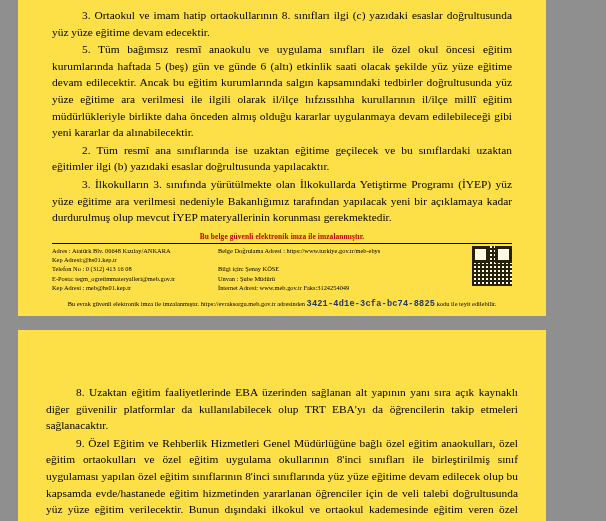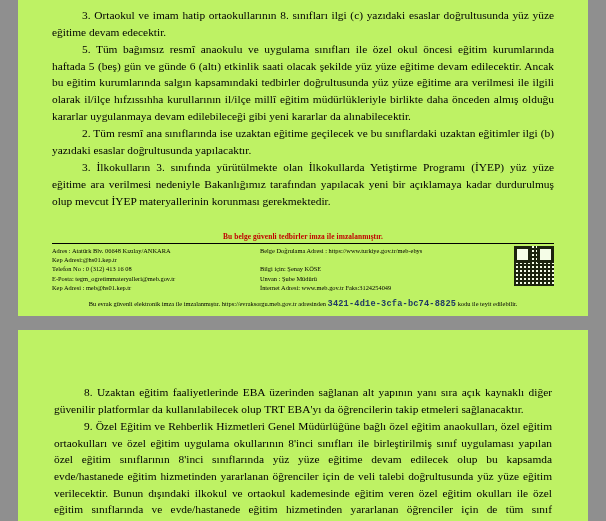--- a/index.html
+++ b/index.html
@@ -15,33 +15,33 @@
   }
   .viewport {
     position: relative;
     width: 606px;
     height: 521px;
     background: #8f8f8f;
   }
   .page {
     position: absolute;
     left: 18px;
-    width: 570px;
-    background: #bef264;
+    width: 528px;
+    background: #fde047;
     box-sizing: border-box;
   }
   .page-top {
     top: 0;
     height: 316px;
     padding: 0 34px;
   }
   .page-bottom {
     top: 330px;
     height: 191px;
-    padding: 0 36px;
+    padding: 0 28px;
   }
   p.body-par {
     font-family: "Liberation Serif", serif;
     font-size: 11.4px;
     line-height: 16.6px;
     color: #000000;
     margin: 0 0 1px 0;
     text-align: justify;
     text-indent: 30px;
     -webkit-hyphens: none;
@@ -144,21 +144,21 @@
 <div class="viewport">
 
   <div class="page page-top">
 
     <p class="body-par first-par">3. Ortaokul ve imam hatip ortaokullarının 8. sınıfları ilgi (c) yazıdaki esaslar doğrultusunda yüz yüze eğitime devam edecektir.</p>
     <p class="body-par">5. Tüm bağımsız resmî anaokulu ve uygulama sınıfları ile özel okul öncesi eğitim kurumlarında haftada 5 (beş) gün ve günde 6 (altı) etkinlik saati olacak şekilde yüz yüze eğitime devam edilecektir. Ancak bu eğitim kurumlarında salgın kapsamındaki tedbirler doğrultusunda yüz yüze eğitime ara verilmesi ile ilgili olarak il/ilçe hıfzıssıhha kurullarının il/ilçe millî eğitim müdürlükleriyle birlikte daha önceden almış olduğu kararlar uygulanmaya devam edilebileceği gibi yeni kararlar da alınabilecektir.</p>
     <p class="body-par">2. Tüm resmî ana sınıflarında ise uzaktan eğitime geçilecek ve bu sınıflardaki uzaktan eğitimler ilgi (b) yazıdaki esaslar doğrultusunda yapılacaktır.</p>
     <p class="body-par">3. İlkokulların 3. sınıfında yürütülmekte olan İlkokullarda Yetiştirme Programı (İYEP) yüz yüze eğitime ara verilmesi nedeniyle Bakanlığımız tarafından yapılacak yeni bir açıklamaya kadar durdurulmuş olup mevcut İYEP materyallerinin korunması gerekmektedir.</p>
 
     <div class="footer-wrap">
-      <div class="security-note">Bu belge güvenli tedbirler imza ile imzalanmıştır.</div>
+      <div class="security-note">Bu belge güvenli elektronik imza ile imzalanmıştır.</div>
 
       <div class="footer-cols">
         <div class="fcol left">
           <div>Adres : Atatürk Blv.  06648 Kızılay/ANKARA</div>
           <div>Kep Adresi:@hs01.kep.tr</div>
           <div>Telefon No : 0 (312) 413 16 08</div>
           <div>E-Posta: tegm_ogretimmateryalleri@meb.gov.tr</div>
           <div>Kep Adresi : meb@hs01.kep.tr</div>
         </div>
 

